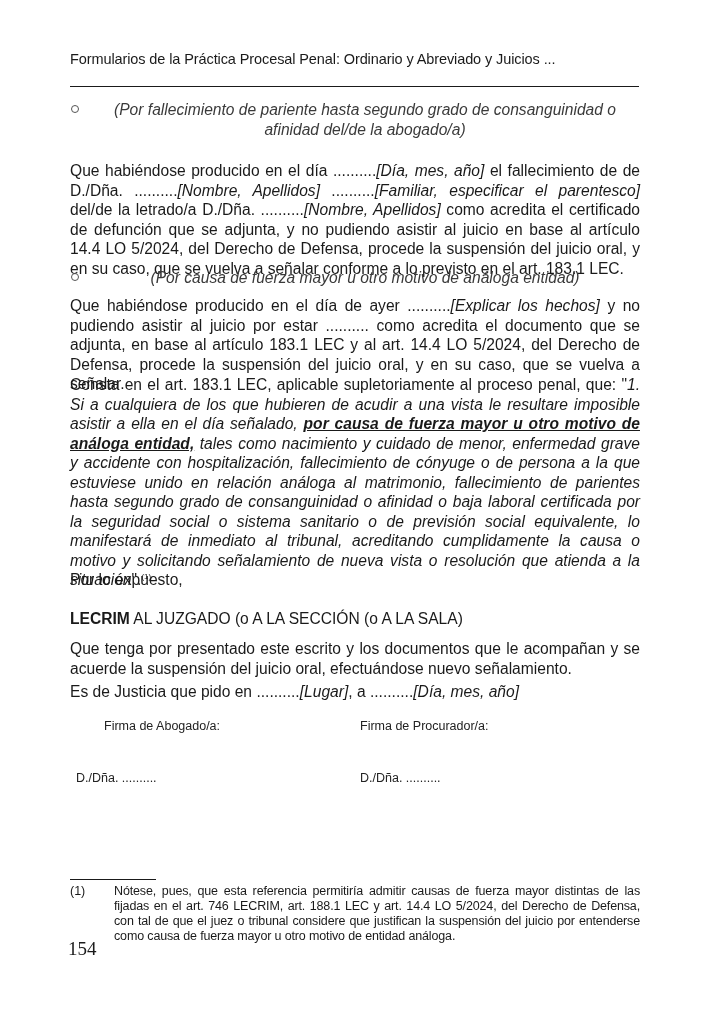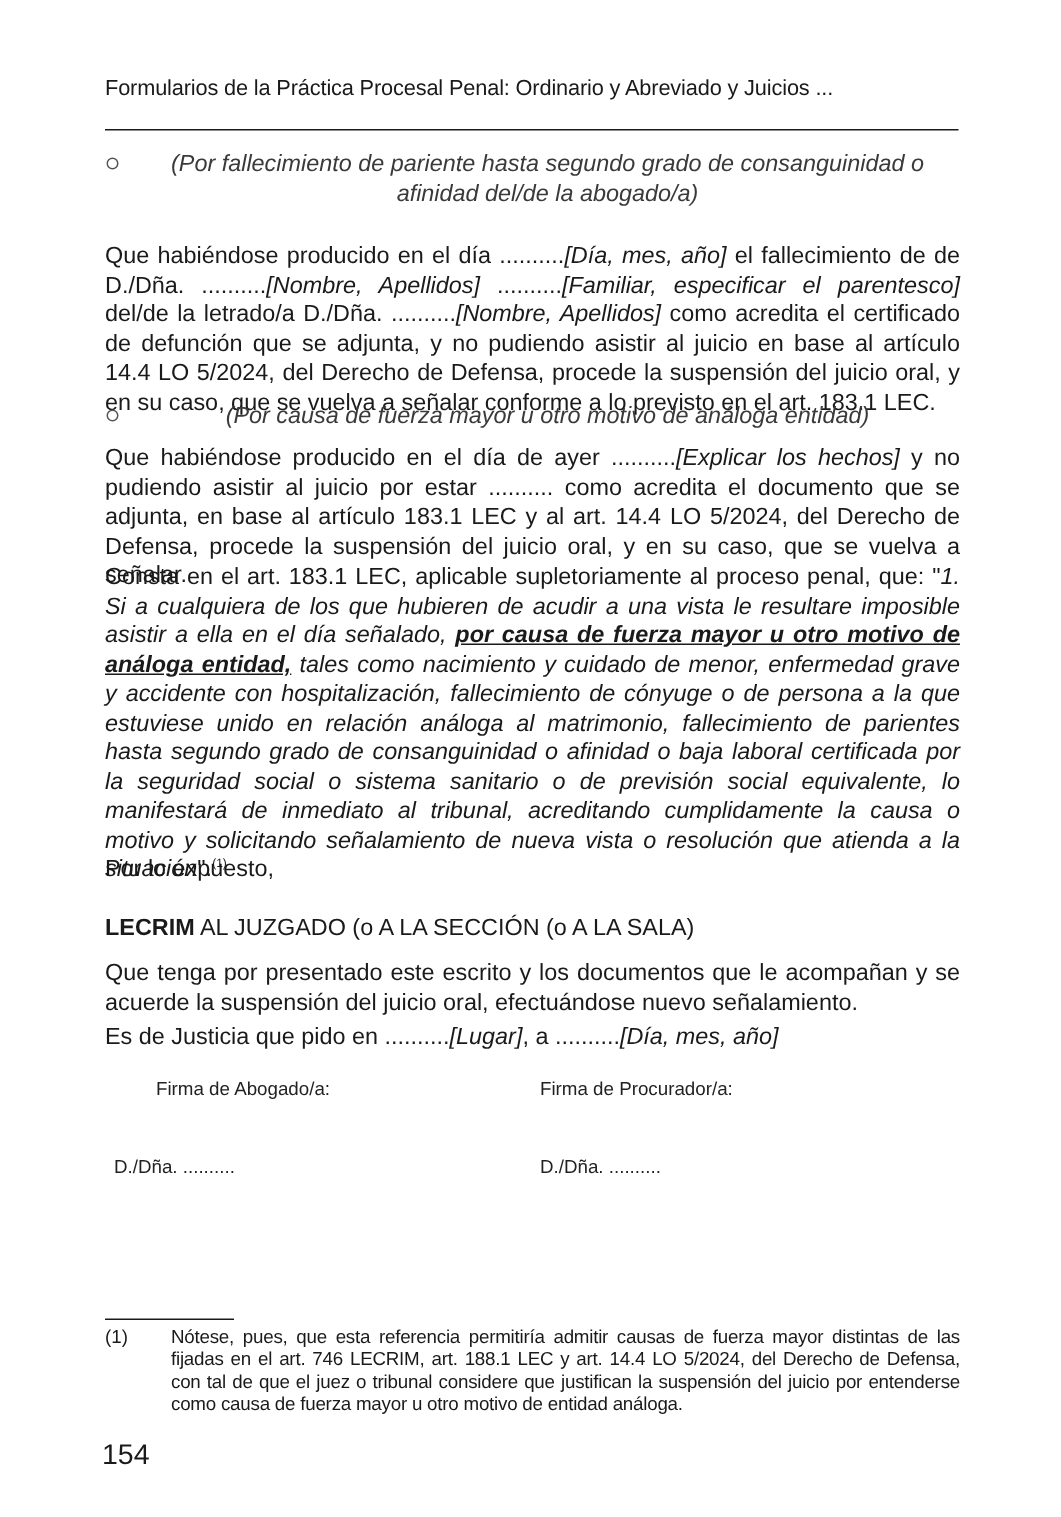--- a/index.html
+++ b/index.html
@@ -96,23 +96,24 @@
       top: 884px;
       width: 526px;
       font-size: 12.5px;
       line-height: 15px;
       text-align: justify;
       letter-spacing: -0.15px;
     }
     .page-number {
       position: absolute;
       left: 68px;
-      top: 960px;
+      top: 938px;
       font-size: 19px;
       line-height: 22px;
+      font-family: Liberation Serif, serif;
     }
   </style>
 </head>
 <body>
 
 <div class="running-header">Formularios de la Práctica Procesal Penal: Ordinario y Abreviado y Juicios ...</div>
 
 <div class="option" style="top:100px;">
   <span class="bullet"></span>
   <span>(Por fallecimiento de pariente hasta segundo grado de consanguinidad o afinidad del/de la abogado/a)</span>

